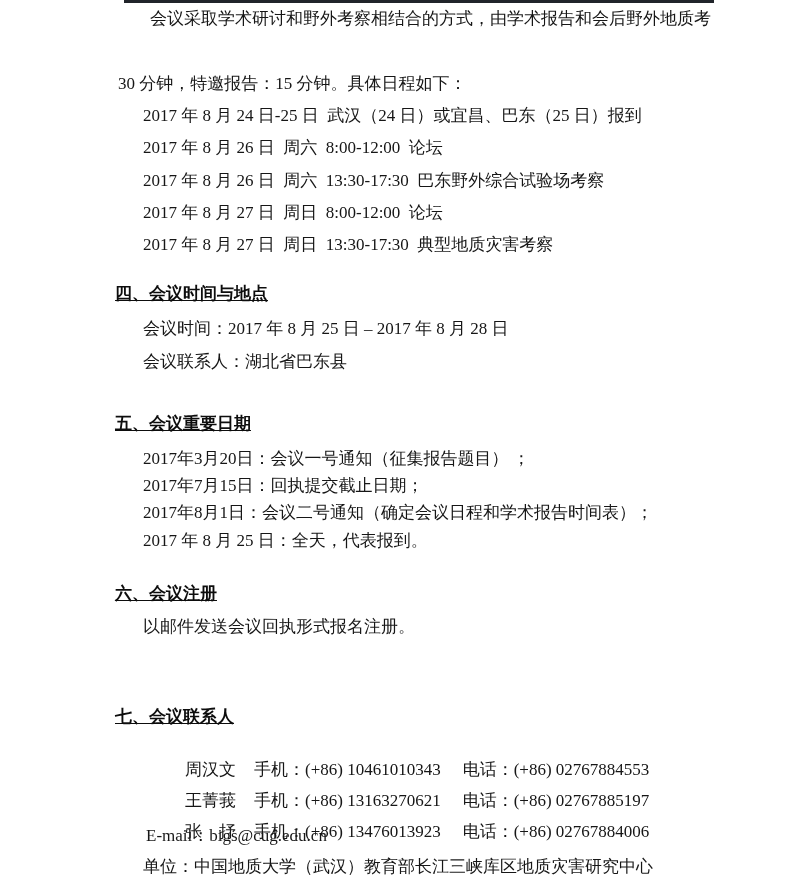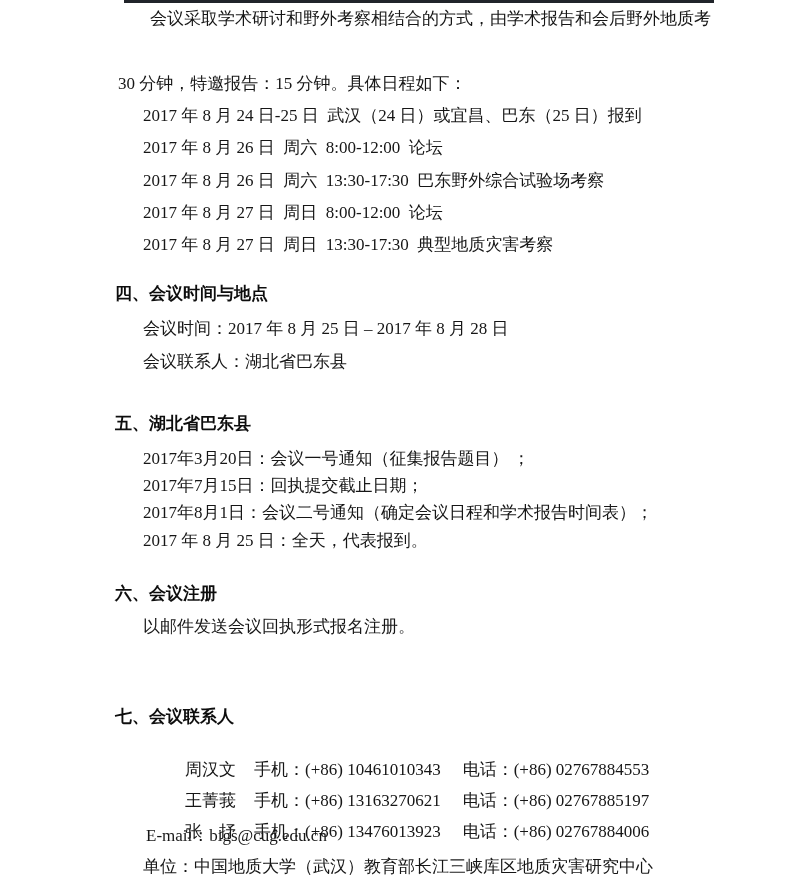--- a/index.html
+++ b/index.html
@@ -33,20 +33,21 @@
   }
   .l-body   { left: 118px; }
   .l-indent { left: 150px; }
   .l-list   { left: 143px; }
   .l-head   { left: 115px; }
   .heading {
     font-family: "Liberation Sans", "DejaVu Sans", sans-serif;
     font-weight: 700;
     font-size: 17px;
     color: #0d0d0d;
+    text-decoration: underline;
   }
   .c-name { display: inline-block; margin-right: 18px; margin-left: 20px; }
   .c-gap  { margin-left: 22px; }
 </style>
 </head>
 <body>
 
 <div class="page">
 
   <div class="top-rule"></div>
@@ -57,21 +58,21 @@
   <div class="line l-list" style="top:105px">2017 年 8 月 24 日-25 日  武汉（24 日）或宜昌、巴东（25 日）报到</div>
   <div class="line l-list" style="top:137px">2017 年 8 月 26 日  周六  8:00-12:00  论坛</div>
   <div class="line l-list" style="top:170px">2017 年 8 月 26 日  周六  13:30-17:30  巴东野外综合试验场考察</div>
   <div class="line l-list" style="top:202px">2017 年 8 月 27 日  周日  8:00-12:00  论坛</div>
   <div class="line l-list" style="top:234px">2017 年 8 月 27 日  周日  13:30-17:30  典型地质灾害考察</div>
 
   <div class="line l-head heading" style="top:283px">四、会议时间与地点</div>
   <div class="line l-list" style="top:318px">会议时间：2017 年 8 月 25 日 – 2017 年 8 月 28 日</div>
   <div class="line l-list" style="top:351px">会议联系人：湖北省巴东县</div>
 
-  <div class="line l-head heading" style="top:413px">五、湖北省巴东县</div>
+  <div class="line l-head heading" style="top:413px">五、会议重要日期</div>
   <div class="line l-list" style="top:448px">2017年3月20日：会议一号通知（征集报告题目） ；</div>
   <div class="line l-list" style="top:475px">2017年7月15日：回执提交截止日期；</div>
   <div class="line l-list" style="top:502px">2017年8月1日：会议二号通知（确定会议日程和学术报告时间表）；</div>
   <div class="line l-list" style="top:530px">2017 年 8 月 25 日：全天，代表报到。</div>
 
   <div class="line l-head heading" style="top:583px">六、会议注册</div>
   <div class="line l-list" style="top:616px">以邮件发送会议回执形式报名注册。</div>
 
   <div class="line l-head heading" style="top:706px">七、会议联系人</div>
 

